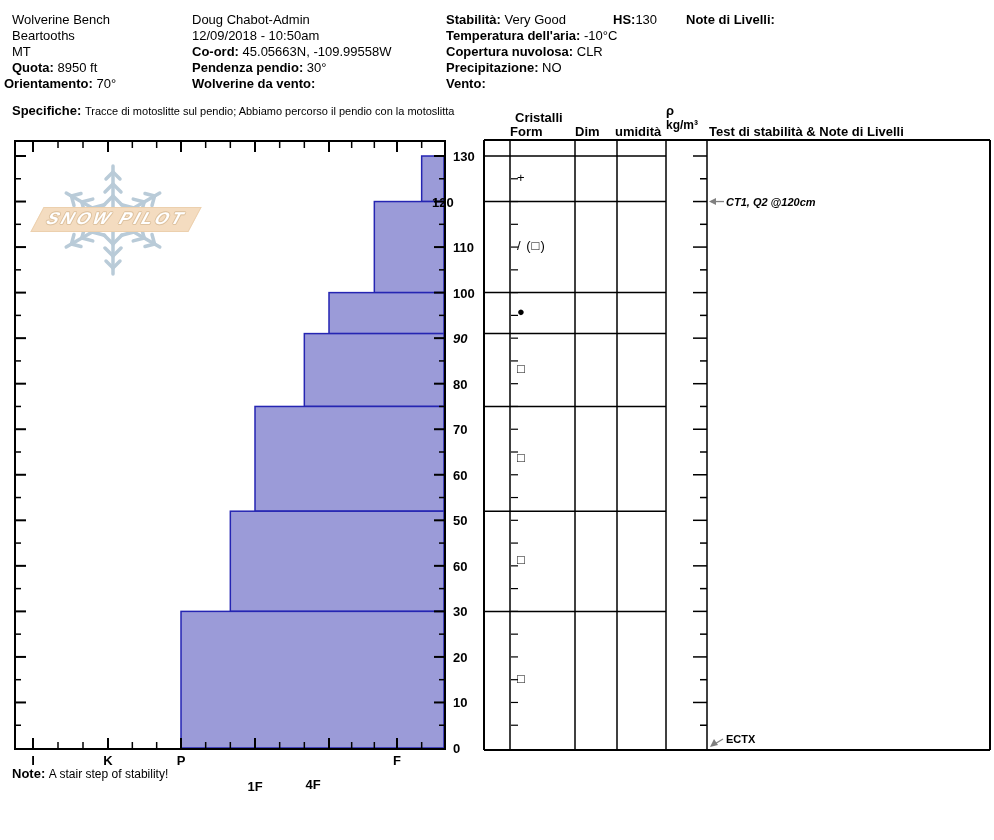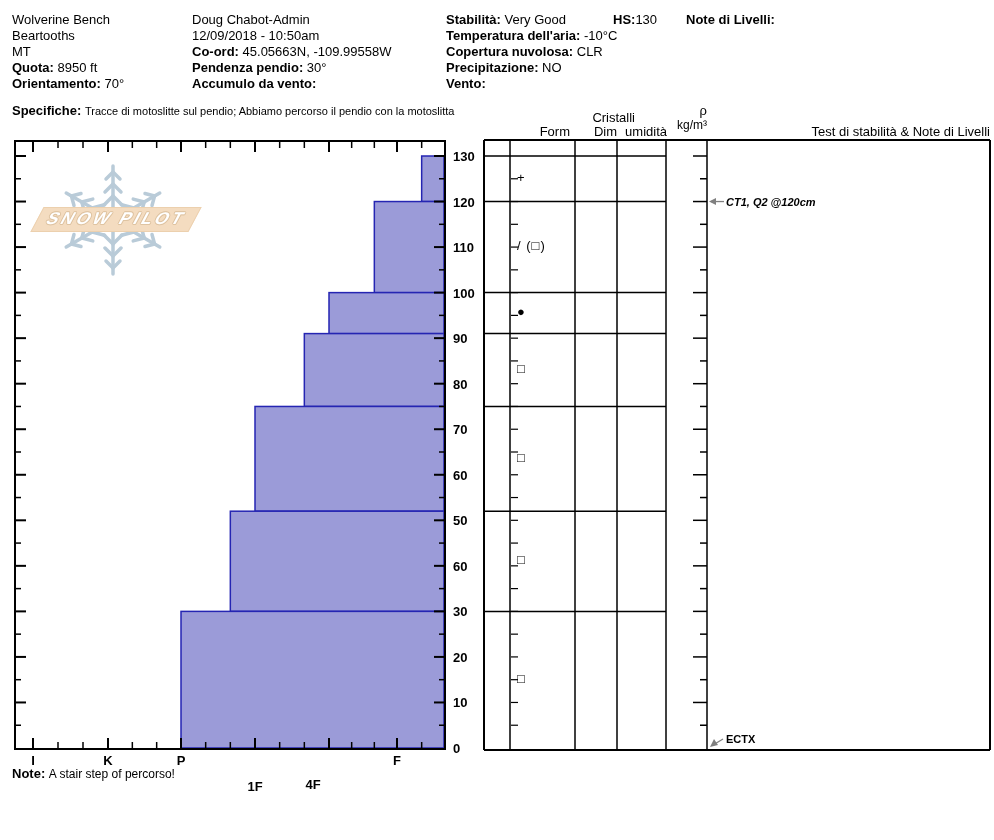--- a/index.html
+++ b/index.html
@@ -3,48 +3,48 @@
 <meta charset="utf-8">
 <style>
   html,body{margin:0;padding:0;background:#fff;}
   body{width:994px;height:840px;position:relative;font-family:"Liberation Sans","DejaVu Sans",sans-serif;color:#000;overflow:hidden;}
   .hline{position:absolute;font-size:13px;line-height:16px;white-space:nowrap;margin-top:8px;}
   .hb{font-weight:bold;}
   .spec-val{font-size:11px;}
   .ylab{position:absolute;font-size:13px;font-weight:bold;line-height:15px;white-space:nowrap;}
   .xlab{position:absolute;font-size:13px;font-weight:bold;text-align:center;width:26px;line-height:15px;}
   .sym{position:absolute;font-size:13px;line-height:16px;white-space:nowrap;letter-spacing:1px;}
-  .thead{position:absolute;font-size:13px;font-weight:normal;text-align:right;line-height:14px;white-space:nowrap;}
+  .thead{position:absolute;font-size:13px;font-weight:bold;text-align:left;line-height:14px;white-space:nowrap;}
   .test-note{position:absolute;font-size:11px;font-weight:bold;line-height:14px;white-space:nowrap;}
   .note-line{position:absolute;font-size:13px;line-height:16px;white-space:nowrap;}
   .note-line .val{font-size:12px;}
   #logo-banner{
     position:absolute;left:37px;top:207px;width:156px;height:23px;
     background:#f4dcc0;border:1px solid #ecd0ae;
     transform:skewX(-28deg);
     font-size:17px;font-weight:bold;letter-spacing:3px;color:#fff;
     line-height:22px;text-align:center;
     text-shadow:1px 0 0 #dfc4a2,-1px 0 0 #dfc4a2,0 1px 0 #dfc4a2,0 -1px 0 #dfc4a2,1px 1px 0 #dfc4a2,-1px -1px 0 #dfc4a2;
   }
   svg{position:absolute;left:0;top:0;}
 </style>
 </head>
 <body>
 
 <div class="hline" style="left:12px;top:4px">Wolverine Bench</div>
 <div class="hline" style="left:12px;top:20px">Beartooths</div>
 <div class="hline" style="left:12px;top:36px">MT</div>
 <div class="hline" style="left:12px;top:52px"><span class="hb">Quota:</span> <span>8950 ft</span></div>
-<div class="hline" style="left:12px;top:68px"><span class="hb">Orientamento:</span> <span>70°</span></div>
+<div class="hline" style="left:4px;top:68px"><span class="hb">Orientamento:</span> <span>70°</span></div>
 
 <div class="hline" style="left:192px;top:4px">Doug Chabot-Admin</div>
 <div class="hline" style="left:192px;top:20px">12/09/2018 - 10:50am</div>
 <div class="hline" style="left:192px;top:36px"><span class="hb">Co-ord:</span> <span>45.05663N, -109.99558W</span></div>
 <div class="hline" style="left:192px;top:52px"><span class="hb">Pendenza pendio:</span> <span>30°</span></div>
-<div class="hline" style="left:192px;top:68px"><span class="hb">Accumulo da vento:</span> <span></span></div>
+<div class="hline" style="left:192px;top:68px"><span class="hb">Wolverine da vento:</span> <span></span></div>
 
 <div class="hline" style="left:446px;top:4px"><span class="hb">Stabilità:</span> <span>Very Good</span></div>
 <div class="hline" style="left:446px;top:20px"><span class="hb">Temperatura dell'aria:</span> <span>-10°C</span></div>
 <div class="hline" style="left:446px;top:36px"><span class="hb">Copertura nuvolosa:</span> <span>CLR</span></div>
 <div class="hline" style="left:446px;top:52px"><span class="hb">Precipitazione:</span> <span>NO</span></div>
 <div class="hline" style="left:446px;top:68px"><span class="hb">Vento:</span> <span></span></div>
 
 <div class="hline" style="left:613px;top:4px"><span class="hb">HS:</span><span>130</span></div>
 <div class="hline hb" style="left:686px;top:4px">Note di Livelli:</div>
 
@@ -240,24 +240,24 @@
 <div id="dyn">
     <div class="ylab" style="left: 453px; top: 741px;">0</div>
     <div class="ylab" style="left: 453px; top: 695.462px;">10</div>
     <div class="ylab" style="left: 453px; top: 649.923px;">20</div>
     <div class="ylab" style="left: 453px; top: 604.385px;">30</div>
     <div class="ylab" style="left: 453px; top: 558.846px;">60</div>
     <div class="ylab" style="left: 453px; top: 513.308px;">50</div>
     <div class="ylab" style="left: 453px; top: 467.769px;">60</div>
     <div class="ylab" style="left: 453px; top: 422.231px;">70</div>
     <div class="ylab" style="left: 453px; top: 376.692px;">80</div>
-    <div class="ylab" style="left: 453px; top: 331.154px;">90</div>
+    <div class="ylab" style="left: 453px; top: 331.154px; font-style: italic;">90</div>
     <div class="ylab" style="left: 453px; top: 285.615px;">100</div>
     <div class="ylab" style="left: 453px; top: 240.077px;">110</div>
-    <div class="ylab" style="left: 453px; top: 194.538px;">120</div>
+    <div class="ylab" style="left: 432px; top: 194.538px;">120</div>
     <div class="ylab" style="left: 453px; top: 149px;">130</div>
     <div class="xlab" style="left: 20px; top: 753px;">I</div>
     <div class="xlab" style="left: 95px; top: 753px;">K</div>
     <div class="xlab" style="left: 168px; top: 753px;">P</div>
     <div class="xlab" style="left: 242px; top: 779px;">1F</div>
     <div class="xlab" style="left: 300px; top: 753px; margin-top: 24px;">4F</div>
     <div class="xlab" style="left: 384px; top: 753px;">F</div>
     <div class="sym" style="left: 517px; top: 169.769px;">+</div>
     <div class="sym" style="left: 517px; top: 238.077px;">/ (□)</div>
     <div class="sym" style="left: 517px; top: 304.108px;">●</div>
@@ -270,13 +270,13 @@
   </div>
 
 <div class="thead" style="left:515px;top:111px;width:120px">Cristalli</div>
 <div class="thead" style="left:510px;top:125px;width:60px">Form</div>
 <div class="thead" style="left:575px;top:125px;width:42px">Dim</div>
 <div class="thead" style="left:615px;top:125px;width:52px">umidità</div>
 <div class="thead" style="left:666px;top:104px;width:41px">ρ</div>
 <div class="thead" style="left:666px;top:118px;width:41px;font-size:12px">kg/m³</div>
 <div class="thead" style="left:709px;top:125px;width:281px">Test di stabilità &amp; Note di Livelli</div>
 
-<div class="note-line" style="left:12px;top:766px"><span class="hb">Note:</span> <span class="val">A stair step of percorso!</span></div>
+<div class="note-line" style="left:12px;top:766px"><span class="hb">Note:</span> <span class="val">A stair step of stability!</span></div>
 
 </body></html>

